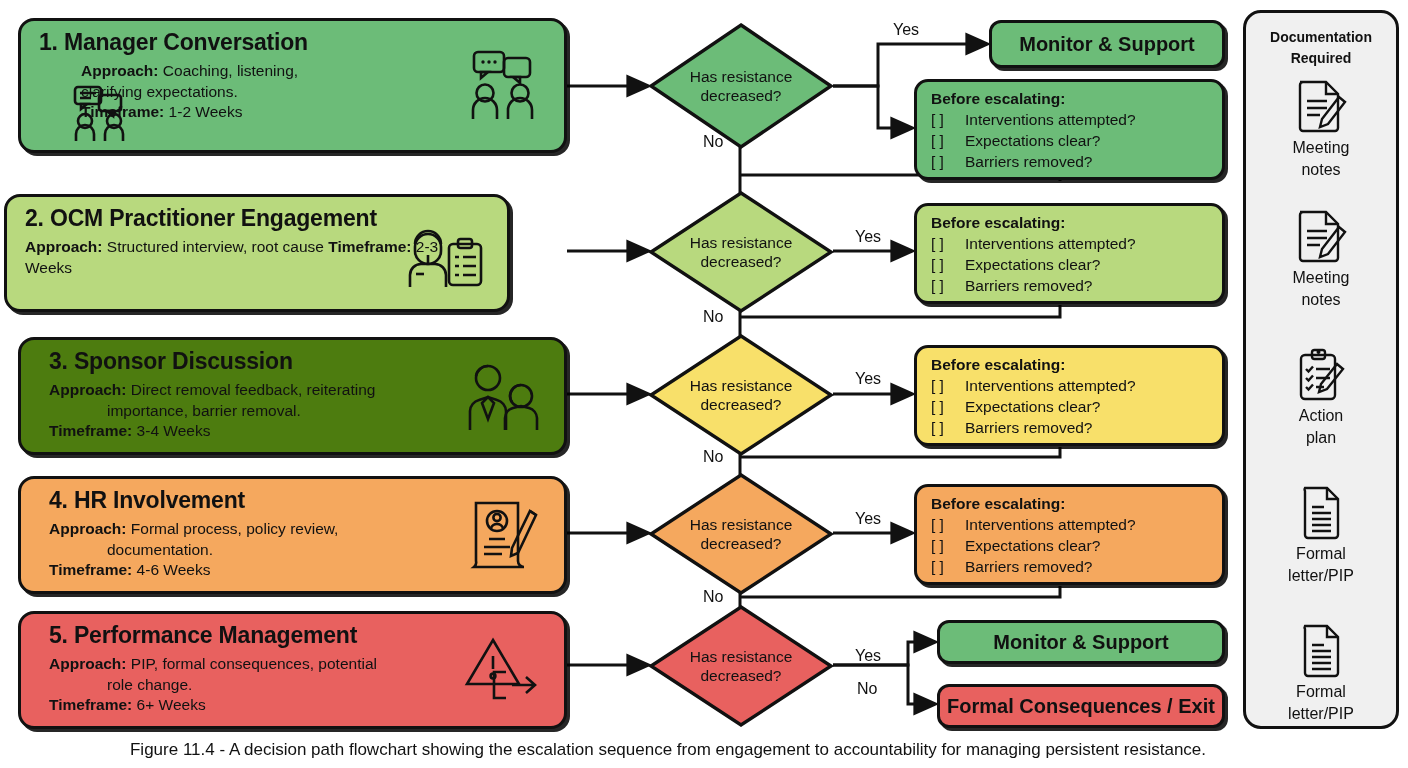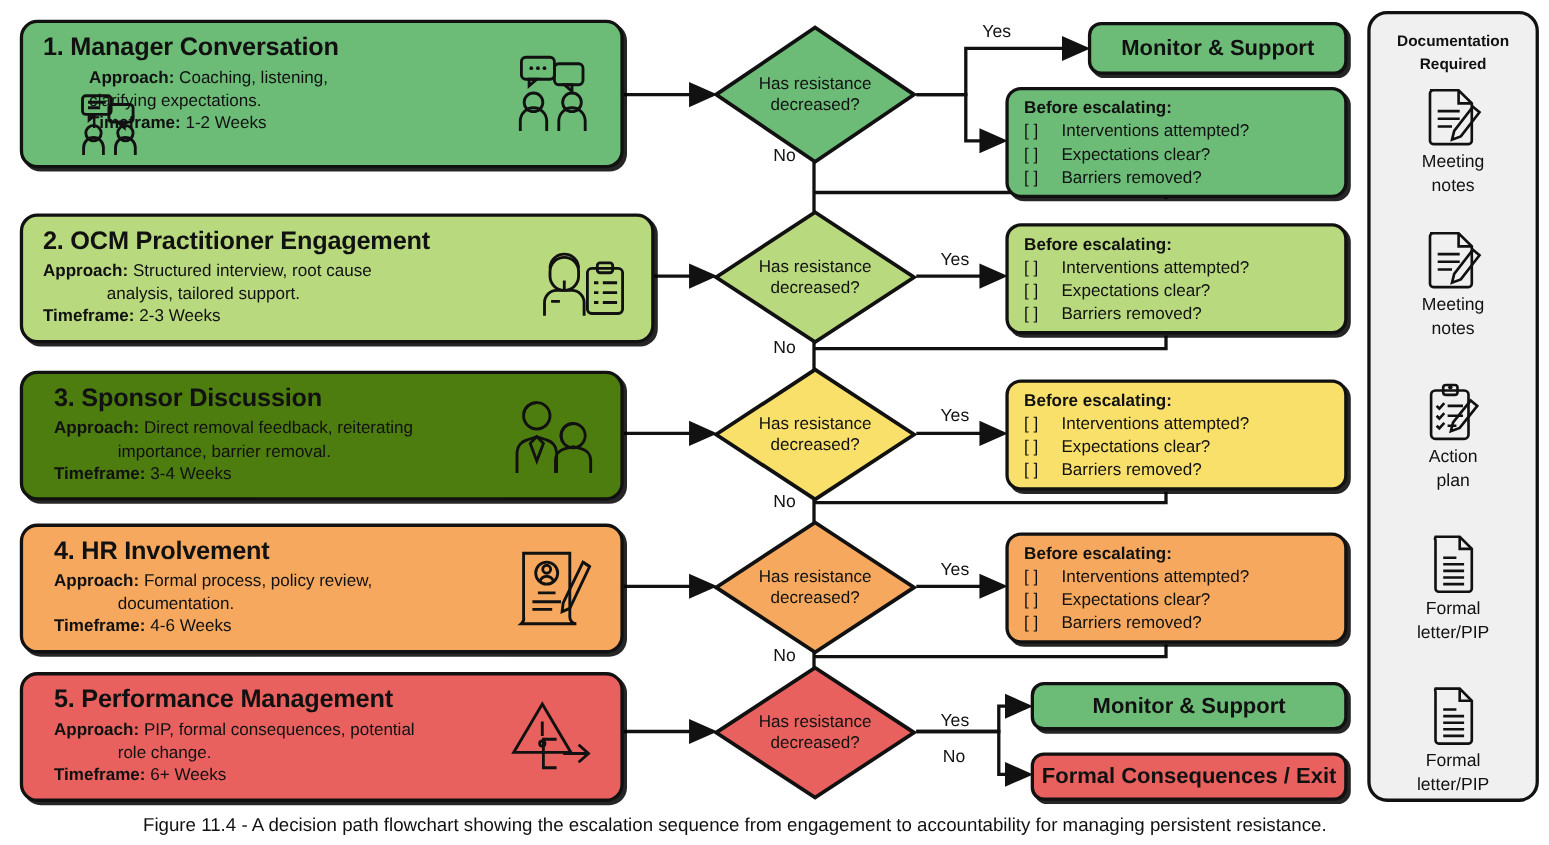--- a/index.html
+++ b/index.html
@@ -176,26 +176,25 @@
       <circle cx="35" cy="12" r="1.7" fill="#111" stroke="none"></circle>
       <rect x="44" y="8" width="26" height="19" rx="4"></rect>
       <path d="M60 33 L60 27 L53 27 z"></path>
       <circle cx="25" cy="43" r="8.5"></circle>
         <path d="M13 69 v-9 a11.5 11.5 0 0 1 24 0 v9"></path>
       <circle cx="60" cy="43" r="8.5"></circle>
         <path d="M48 69 v-9 a11.5 11.5 0 0 1 24 0 v9"></path>
     </svg>
   </div>
 
-  <div class="stage-card" style="left:18px;top:194px;width:577px;height:118px;background:#b8d97e;">
+  <div class="stage-card" style="left:4px;top:194px;width:506px;height:118px;background:#b8d97e;">
     <div class="stage-title" style="left:18px;top:8px;">2. OCM Practitioner Engagement</div>
     <div class="stage-body" style="left:18px;top:40px;width:430px;">
       <span class="lbl">Approach:</span>
       <span>Structured interview, root cause</span>
-      <span class="ind">analysis, tailored support.</span>
       <span class="lbl">Timeframe:</span>
       <span>2-3 Weeks</span>
     </div>
     <svg class="stage-icon" viewBox="0 0 86 72" fill="none" stroke="#111" stroke-width="2.6">
       <path d="M12 30 a13 13 0 0 1 26 0 v4 a13 13 0 0 1 -26 0 z"></path>
       <path d="M12 27 a13 13 0 0 1 26 0"></path>
       <path d="M25 38 v8"></path>
       <path d="M7 70 v-12 a11 11 0 0 1 11 -11 h14 a11 11 0 0 1 11 11 v12"></path>
       <path d="M13 57 h8"></path>
       <rect x="46" y="27" width="32" height="41" rx="4"></rect>

